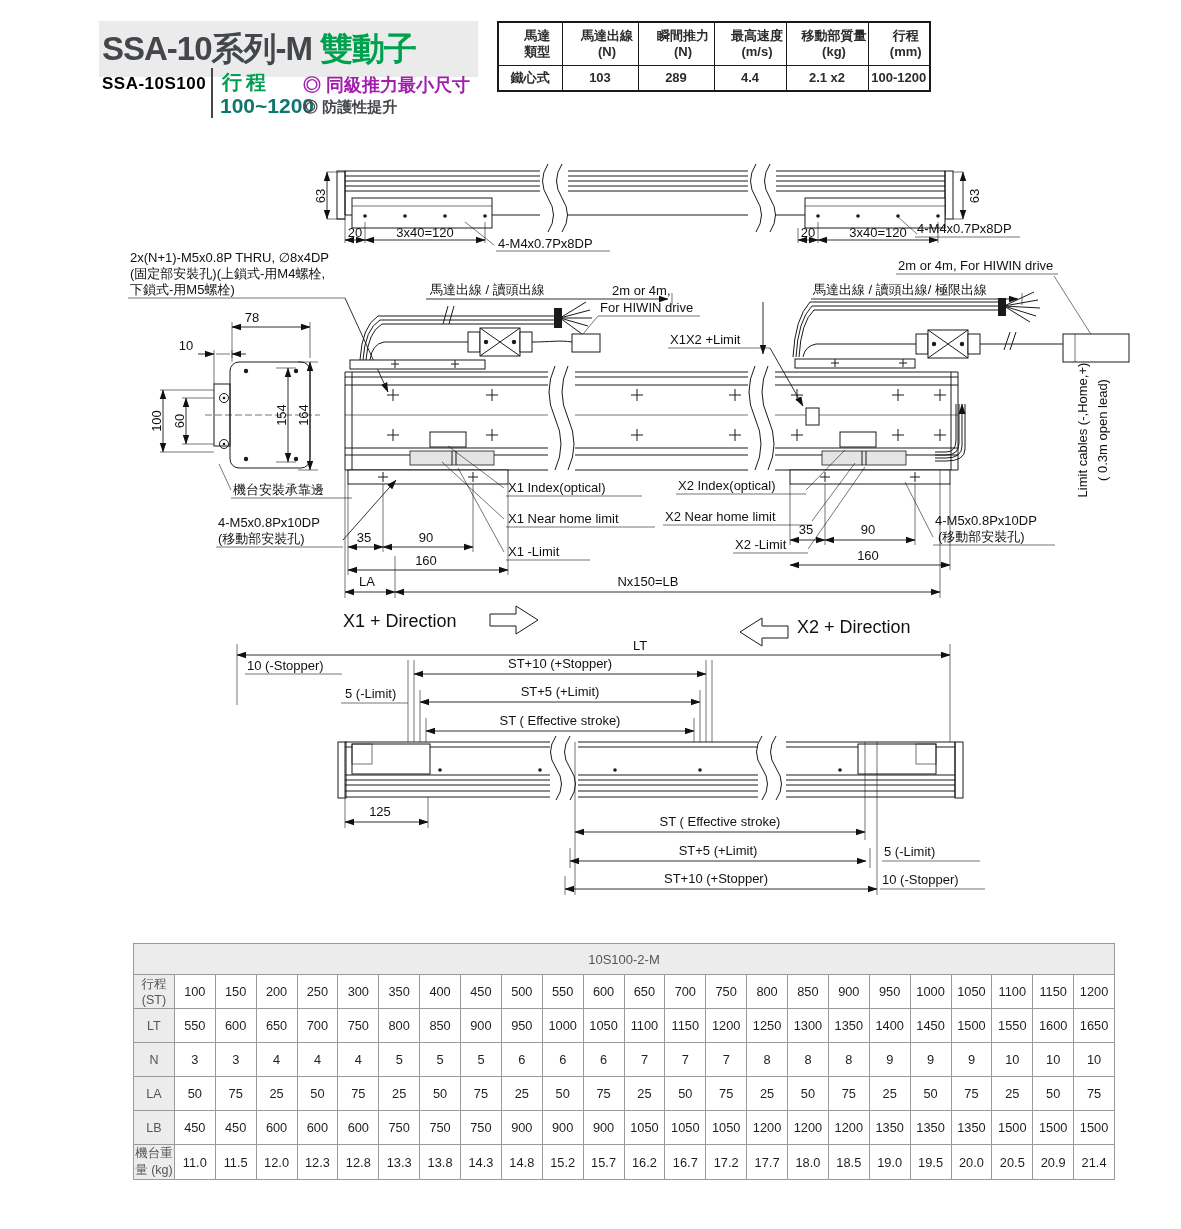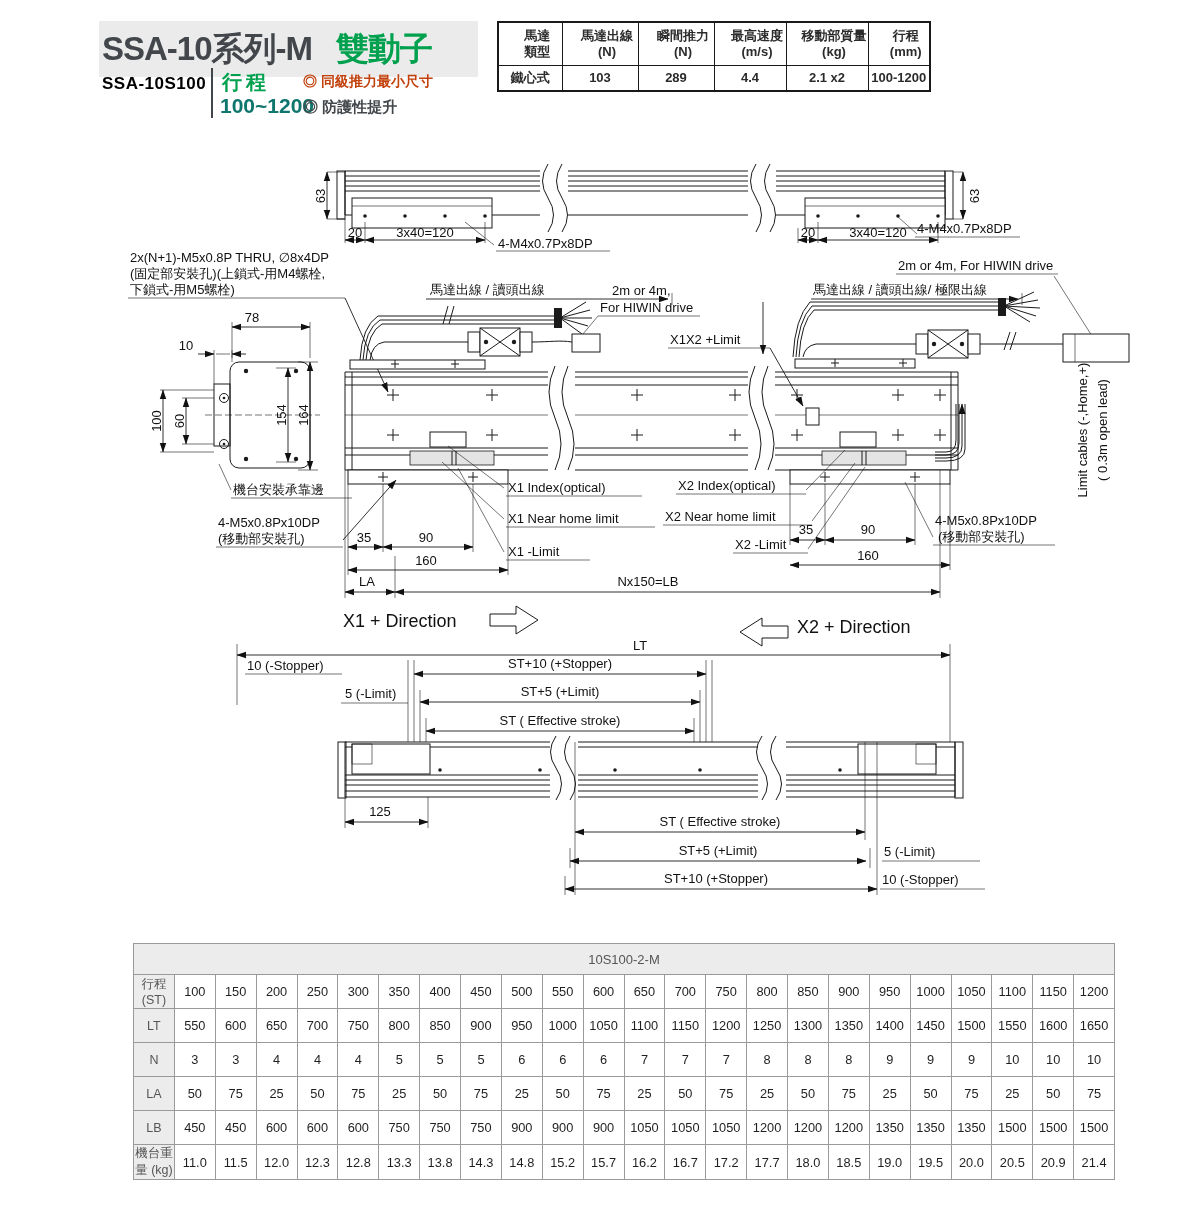--- a/index.html
+++ b/index.html
@@ -2,26 +2,26 @@
 <html><head>
 <meta charset="utf-8">
 <style>
   html,body{margin:0;padding:0;background:#fff;}
   body{width:1181px;height:1229px;position:relative;font-family:"Liberation Sans",sans-serif;color:#222;}
   .abs{position:absolute;}
 
   
   .title-band{left:99px;top:21px;width:376px;height:56px;background:#ebebeb;display:flex;align-items:center;padding-left:3px;}
   .title-main{font-size:33px;font-weight:600;color:#43474b;letter-spacing:-1px;}
-  .title-accent{font-size:33px;font-weight:600;letter-spacing:-1px;margin-left:24px;}
+  .title-accent{font-size:33px;font-weight:600;letter-spacing:-1px;margin-left:8px;}
   .model{left:102px;top:74px;font-size:17px;font-weight:700;color:#000000;letter-spacing:0.5px;}
   .vline{left:211px;top:68px;width:2px;height:50px;background:#43474b;}
   .stroke-label{left:222px;top:69px;font-size:20px;font-weight:700;letter-spacing:4px;}
   .stroke-range{left:220px;top:94px;font-size:21px;font-weight:700;}
-  .feat1{left:303px;top:73px;font-size:14px;color:#c2410c;font-weight:600;}
+  .feat1{left:303px;top:73px;font-size:18px;color:#a21caf;font-weight:600;}
   .feat2{left:303px;top:98px;font-size:15px;color:#43474b;font-weight:600;text-align:center;}
 
   
   .spec{left:497px;top:21px;border-collapse:collapse;table-layout:fixed;}
   .spec th,.spec td{border:1px solid #1a1a1a;text-align:center;vertical-align:middle;
      font-size:13px;font-weight:700;color:#2b2b2b;padding:0;line-height:1.25;}
   .spec{border:2px solid #1a1a1a;}
   .spec th{height:42px;padding-left:14px;}
   .spec td{height:24px;font-weight:600;}
 

